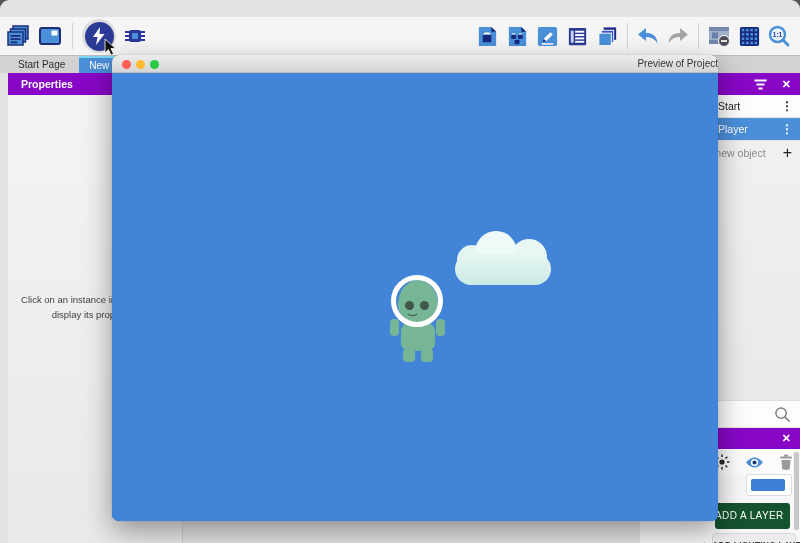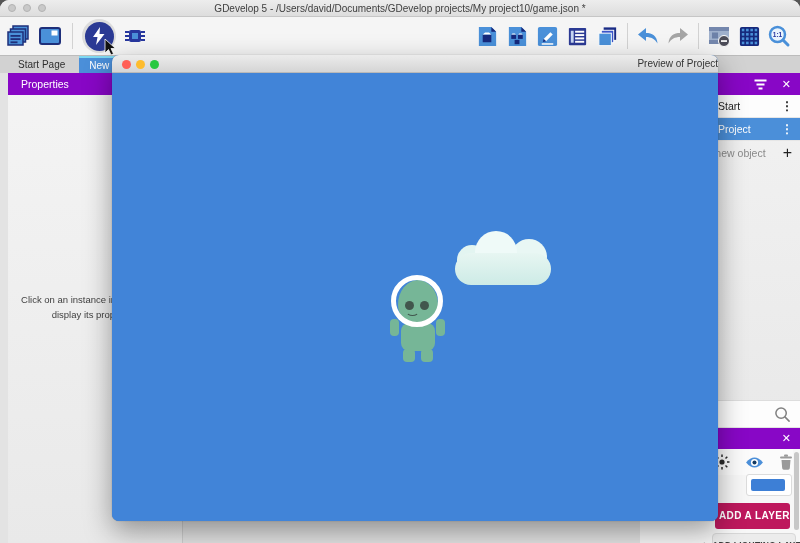--- a/index.html
+++ b/index.html
@@ -31,21 +31,21 @@
   
   .tabbar { position:absolute; left:0; top:55px; width:800px; height:18px; background:#d2d2d2;
             border-top:1px solid #bcbcbc; display:flex; }
   .tab { height:18px; padding:0 10px; font-size:10px; line-height:18px; color:#2e2e2e; white-space:nowrap; }
   .tab.start { margin-left:8px; }
   .tab.active { margin-left:4px; background:#4b8fd9; color:#fff; border-top:2px solid #7fd9f2; line-height:16px; }
 
   
   .props { position:absolute; left:8px; top:73px; width:174px; bottom:0;
            background:linear-gradient(#f4f4f4,#e9e9e9); }
-  .purple-header { height:22px; background:#8807c6; color:#fff; font-size:10.5px; font-weight:normal;
+  .purple-header { height:22px; background:#8807c6; color:#fff; font-size:10.5px; font-weight:bold;
                    line-height:22px; padding-left:13px; position:relative; }
   .props-msg { position:absolute; top:220px; left:4px; width:166px; text-align:center;
                font-size:9.5px; line-height:1.55; color:#3f3f3f; }
 
   
   .objects { position:absolute; left:640px; width:160px; top:73px; height:354px;
              background:linear-gradient(#f2f2f2,#e9e9e9); }
   .hdr-x { position:absolute; right:9px; top:0; color:#fff; font-size:11px; line-height:22px; }
   .hdr-filter { position:absolute; right:33px; top:5px; }
   .obj-row { height:23px; background:#fdfdfd; border-bottom:1px solid #e6e6e6; position:relative;
@@ -63,22 +63,22 @@
   
   .layers { position:absolute; left:640px; width:160px; top:428px; bottom:0; background:#f7f7f7; }
   .layers .purple-header { height:21px; line-height:21px; }
   .layers .hdr-x { line-height:21px; }
   .layer-icons { position:absolute; top:21px; left:0; right:7px; height:26px; display:flex;
                  justify-content:flex-end; align-items:center; gap:15px; background:#fbfbfb; }
   .layer-input { position:absolute; right:8px; top:46px; width:46px; height:22px; background:#fff;
                  border:1px solid #dcdcdc; border-radius:3px; }
   .layer-input .sel { position:absolute; left:4px; right:6px; top:4px; bottom:4px;
                       background:#3d7fd6; border-radius:2px; }
-  .add-layer-btn { position:absolute; left:75px; right:10px; top:75px; height:26px; background:#be185d;
-                   border-radius:3px; color:#fff; font-size:10px; font-weight:bold; text-align:right;
+  .add-layer-btn { position:absolute; left:75px; right:10px; top:75px; height:26px; background:#14532d;
+                   border-radius:3px; color:#fff; font-size:10px; font-weight:normal; text-align:left;
                    line-height:26px; letter-spacing:0.4px; white-space:nowrap; }
   .add-lighting-btn { position:absolute; left:72px; right:4px; top:105px; height:24px; background:#ececec;
                       border:1px solid #d8d8d8; border-radius:4px; color:#3c3c3c; font-size:8.5px;
                       font-weight:bold; display:flex; align-items:center; justify-content:center; gap:4px;
                       white-space:nowrap; letter-spacing:0.2px; }
   .add-lighting-btn .plus { font-size:13px; font-weight:400; }
   .vscroll { position:absolute; right:1px; top:24px; width:5px; height:78px; background:#c7c7c7; border-radius:3px; }
 
   
   .panel-divider { position:absolute; left:182px; top:521px; bottom:0; width:1px; background:#cfcfcf; }
@@ -118,28 +118,20 @@
   .char-arm { width:9px; height:17px; background:#76b697; border-radius:4px; top:41px; }
   .char-arm.l { left:2px; } .char-arm.r { left:48px; }
   .char-leg { width:12px; height:13px; background:#76b697; border-radius:4px; top:71px; }
   .char-leg.l { left:15px; } .char-leg.r { left:33px; }
 </style>
 </head>
 <body>
 
 <div class="app">
 
-  <div class="titlebar">
-    <div class="traffic">
-      <i></i>
-      <i></i>
-      <i></i>
-    </div>
-    <div class="title">GDevelop 5 - /Users/david/Documents/GDevelop projects/My project10/game.json *</div>
-  </div>
 
   <div class="toolbar">
     <div class="tool-group left">
       <div class="tbtn">
         <svg width="24" height="24" viewBox="0 0 24 24">
           <rect x="7" y="2" width="15" height="13" fill="#4a90d9" stroke="#1e2f7a" stroke-width="1.5"></rect>
           <rect x="4.5" y="5" width="15" height="13" fill="#4a90d9" stroke="#1e2f7a" stroke-width="1.5"></rect>
           <rect x="2" y="8" width="15" height="13" fill="#4a90d9" stroke="#1e2f7a" stroke-width="1.5"></rect>
           <rect x="4.5" y="11" width="10" height="1.8" fill="#1e2f7a"></rect>
           <rect x="4.5" y="14.2" width="10" height="1.8" fill="#1e2f7a"></rect>
@@ -291,21 +283,21 @@
         <rect x="2.5" y="5.5" width="8" height="2" fill="#fff"></rect>
         <rect x="4.5" y="9.5" width="4" height="2" fill="#fff"></rect>
       </svg>
       <span class="hdr-x">✕</span>
     </div>
     <div class="obj-row">
       <span>Start</span>
       <span class="row-more">⋮</span>
     </div>
     <div class="obj-row selected">
-      <span>Project</span>
+      <span>Player</span>
       <span class="row-more">⋮</span>
     </div>
     <div class="add-row">
       <span>Add a new object</span>
       <span class="plus">+</span>
     </div>
     <div class="search-bar">
       <svg width="17" height="17" viewBox="0 0 18 18">
         <circle cx="7.5" cy="7.5" r="5.5" fill="none" stroke="#808080" stroke-width="1.6"></circle>
         <line x1="11.8" y1="11.8" x2="16" y2="16" stroke="#808080" stroke-width="1.6" stroke-linecap="round"></line>

